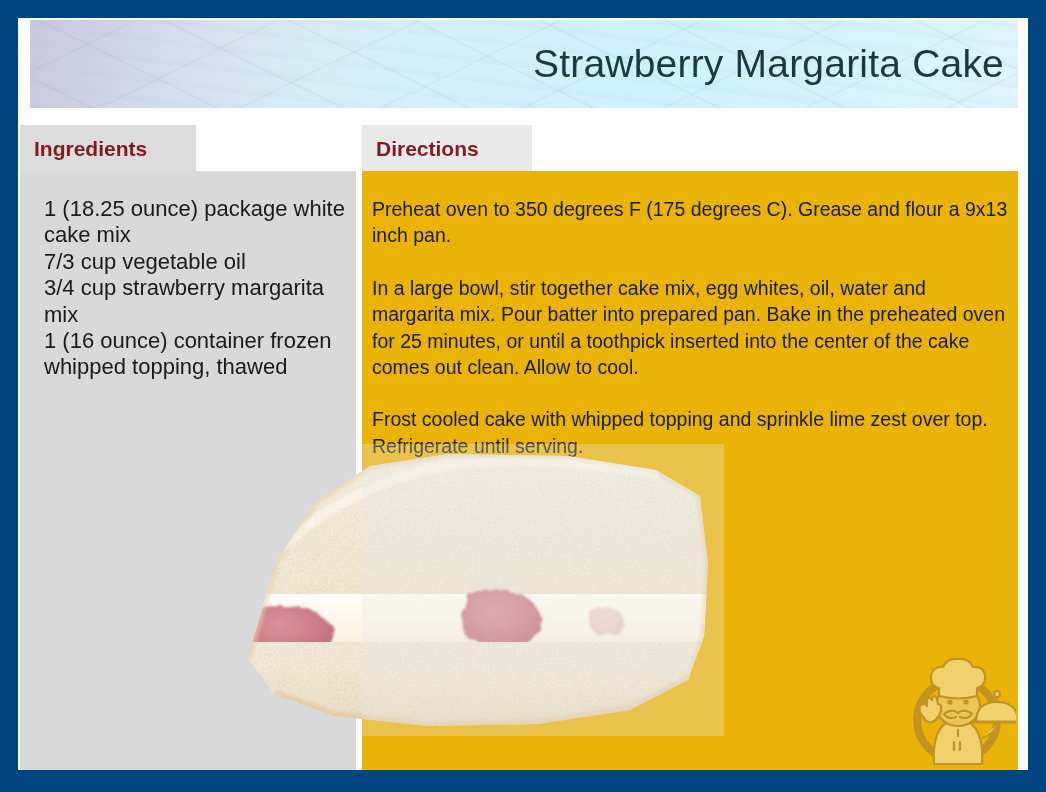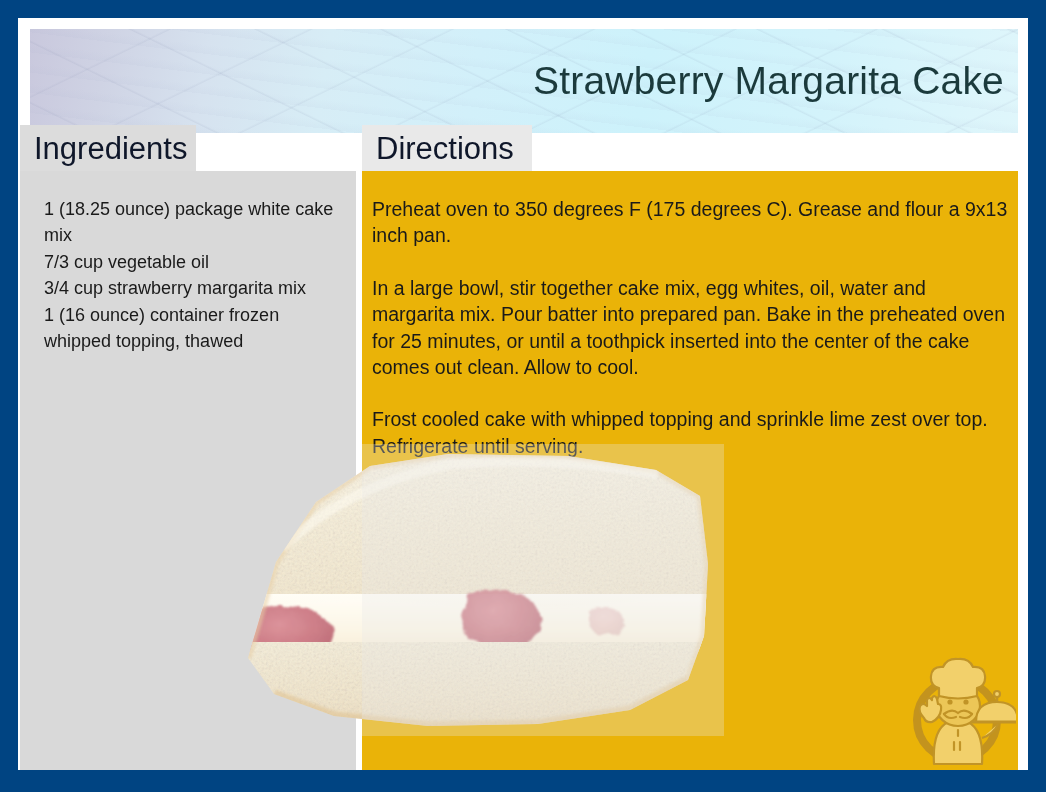--- a/index.html
+++ b/index.html
@@ -30,23 +30,23 @@
   }
   .frame-top    { left: 0;   top: 0;    width: 1046px; height: 18px; }
   .frame-bottom { left: 0;   bottom: 0; width: 1046px; height: 22px; }
   .frame-left   { left: 0;   top: 0;    width: 18px;  height: 792px; }
   .frame-right  { right: 0;  top: 0;    width: 18px;  height: 792px; }
 
   
   #banner {
     position: absolute;
     left: 30px;
-    top: 29px;
+    top: 20px;
     width: 988px;
-    height: 104px;
+    height: 88px;
     background:
       repeating-linear-gradient(
         26deg,
         rgba(255,255,255,0.00) 0px,
         rgba(255,255,255,0.00) 26px,
         rgba(120,130,165,0.10) 27px,
         rgba(255,255,255,0.00) 29px,
         rgba(255,255,255,0.00) 55px),
       repeating-linear-gradient(
         -26deg,
@@ -86,23 +86,23 @@
   
   .tab {
     position: absolute;
     background: #dcdcdc;
     display: flex;
     align-items: center;
     padding-left: 14px;
     box-sizing: border-box;
   }
   .tab-label {
-    font-size: 31px;
-    font-weight: 400;
-    color: #0f172a;
+    font-size: 21px;
+    font-weight: 700;
+    color: #7f1d1d;
     line-height: 1;
   }
   #tab-ingredients {
     left: 20px;
     top: 125px;
     width: 176px;
     height: 46px;
   }
   #tab-directions {
     left: 362px;
@@ -130,21 +130,21 @@
     width: 656px;
     height: 599px;
     background: #eab308;
   }
 
   #ingredients-list {
     position: absolute;
     left: 24px;
     top: 25px;
     right: 6px;
-    font-size: 18px;
+    font-size: 22px;
     line-height: 26.4px;
     color: #1a1a1a;
   }
   .ing-line { white-space: pre-wrap; }
 
   #directions-body {
     position: absolute;
     left: 10px;
     top: 25px;
     right: 10px;

